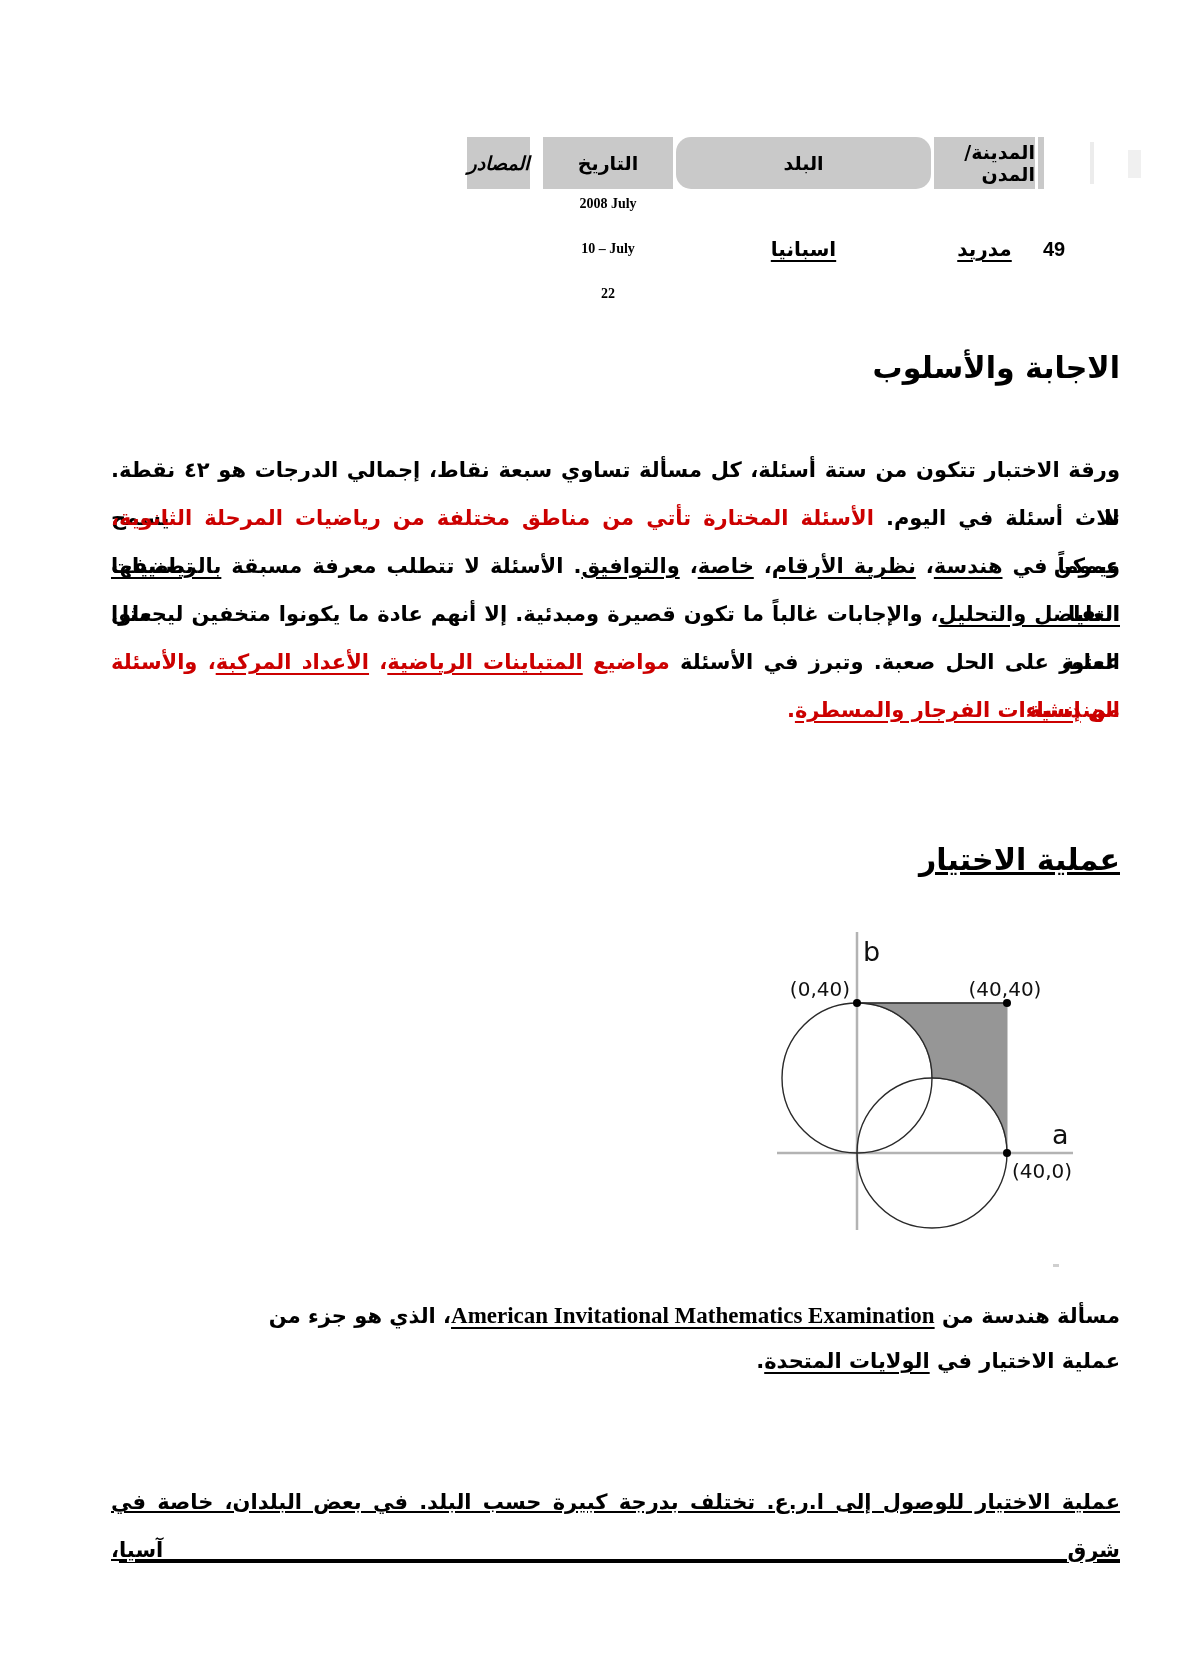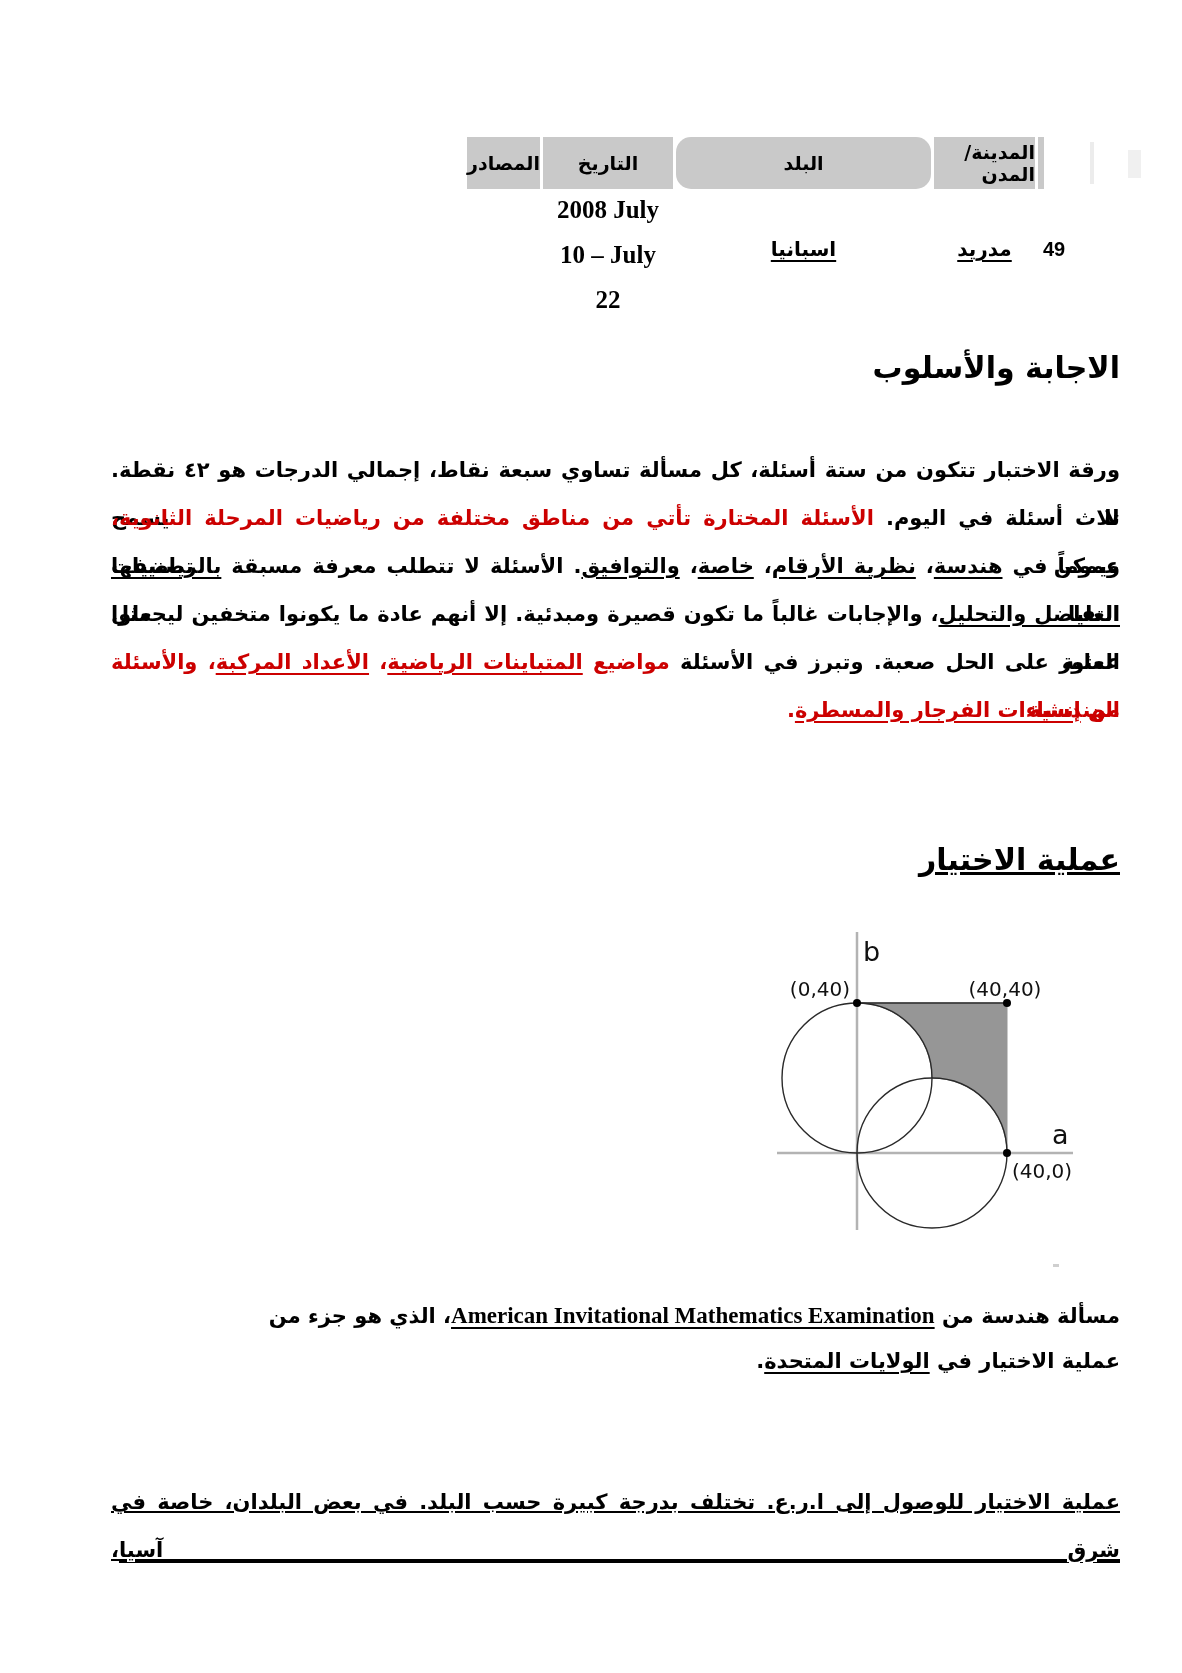--- a/index.html
+++ b/index.html
@@ -6,42 +6,42 @@
   #page{position:relative;width:1182px;height:1673px;background:#ffffff;overflow:hidden;
         font-family:"DejaVu Sans",sans-serif;color:#000;}
   .abs{position:absolute;}
   
   .hcell{position:absolute;top:137px;height:52px;background:#c9c9c9;
          display:flex;align-items:center;justify-content:center;
          font-weight:bold;font-size:19px;direction:rtl;}
   .artifact{position:absolute;background:#e9e9e9;}
   .rowtext{position:absolute;font-weight:bold;font-size:20px;direction:rtl;}
   .datecell{position:absolute;left:543px;width:130px;text-align:center;
-            font-family:"Liberation Serif","DejaVu Serif",serif;font-weight:bold;font-size:25px;}
+            font-family:"Liberation Serif","DejaVu Serif",serif;font-weight:bold;font-size:14px;}
   .num{font-family:Liberation Sans, sans-serif;}
   u, .u{text-decoration:underline;text-decoration-thickness:2px;text-underline-offset:4px;}
   
   .h1{position:absolute;right:62px;font-size:30px;font-weight:bold;direction:rtl;white-space:nowrap;}
   
   .para{position:absolute;left:65px;width:1055px;direction:rtl;font-weight:bold;font-size:21px;}
   .pline{text-align:justify;text-align-last:justify;line-height:48px;height:48px;overflow:visible;margin-left:46px;}
   .pline.last{text-align:center;text-align-last:right;}
   .red{color:#cc0000;}
   .cap{font-size:21px;font-weight:bold;line-height:45px;text-align:right;direction:rtl;}
   .en{font-family:"Liberation Serif","DejaVu Serif",serif;font-size:23px;direction:ltr;unicode-bidi:embed;}
   .cite-gap{display:inline-block;width:34px;color:#9a9a9a;font-size:12px;letter-spacing:9px;
             vertical-align:middle;font-weight:normal;}
   svg text{font-family:"DejaVu Sans",sans-serif;}
 </style>
 </head>
 <body>
 
 <div id="page">
 
-  <div class="hcell" style="left:467px;width:73px;">
+  <div class="hcell" style="left:467px;width:63px;font-style:italic;">
       <span>المصادر</span>
     </div>
   <div class="hcell" style="left:543px;width:130px;">
       <span>التاريخ</span>
     </div>
   <div class="hcell" style="left:676px;width:255px;border-radius:15px;">
       <span>البلد</span>
     </div>
   <div class="hcell" style="left:934px;width:101px;">
       <span>المدينة/المدن</span>

